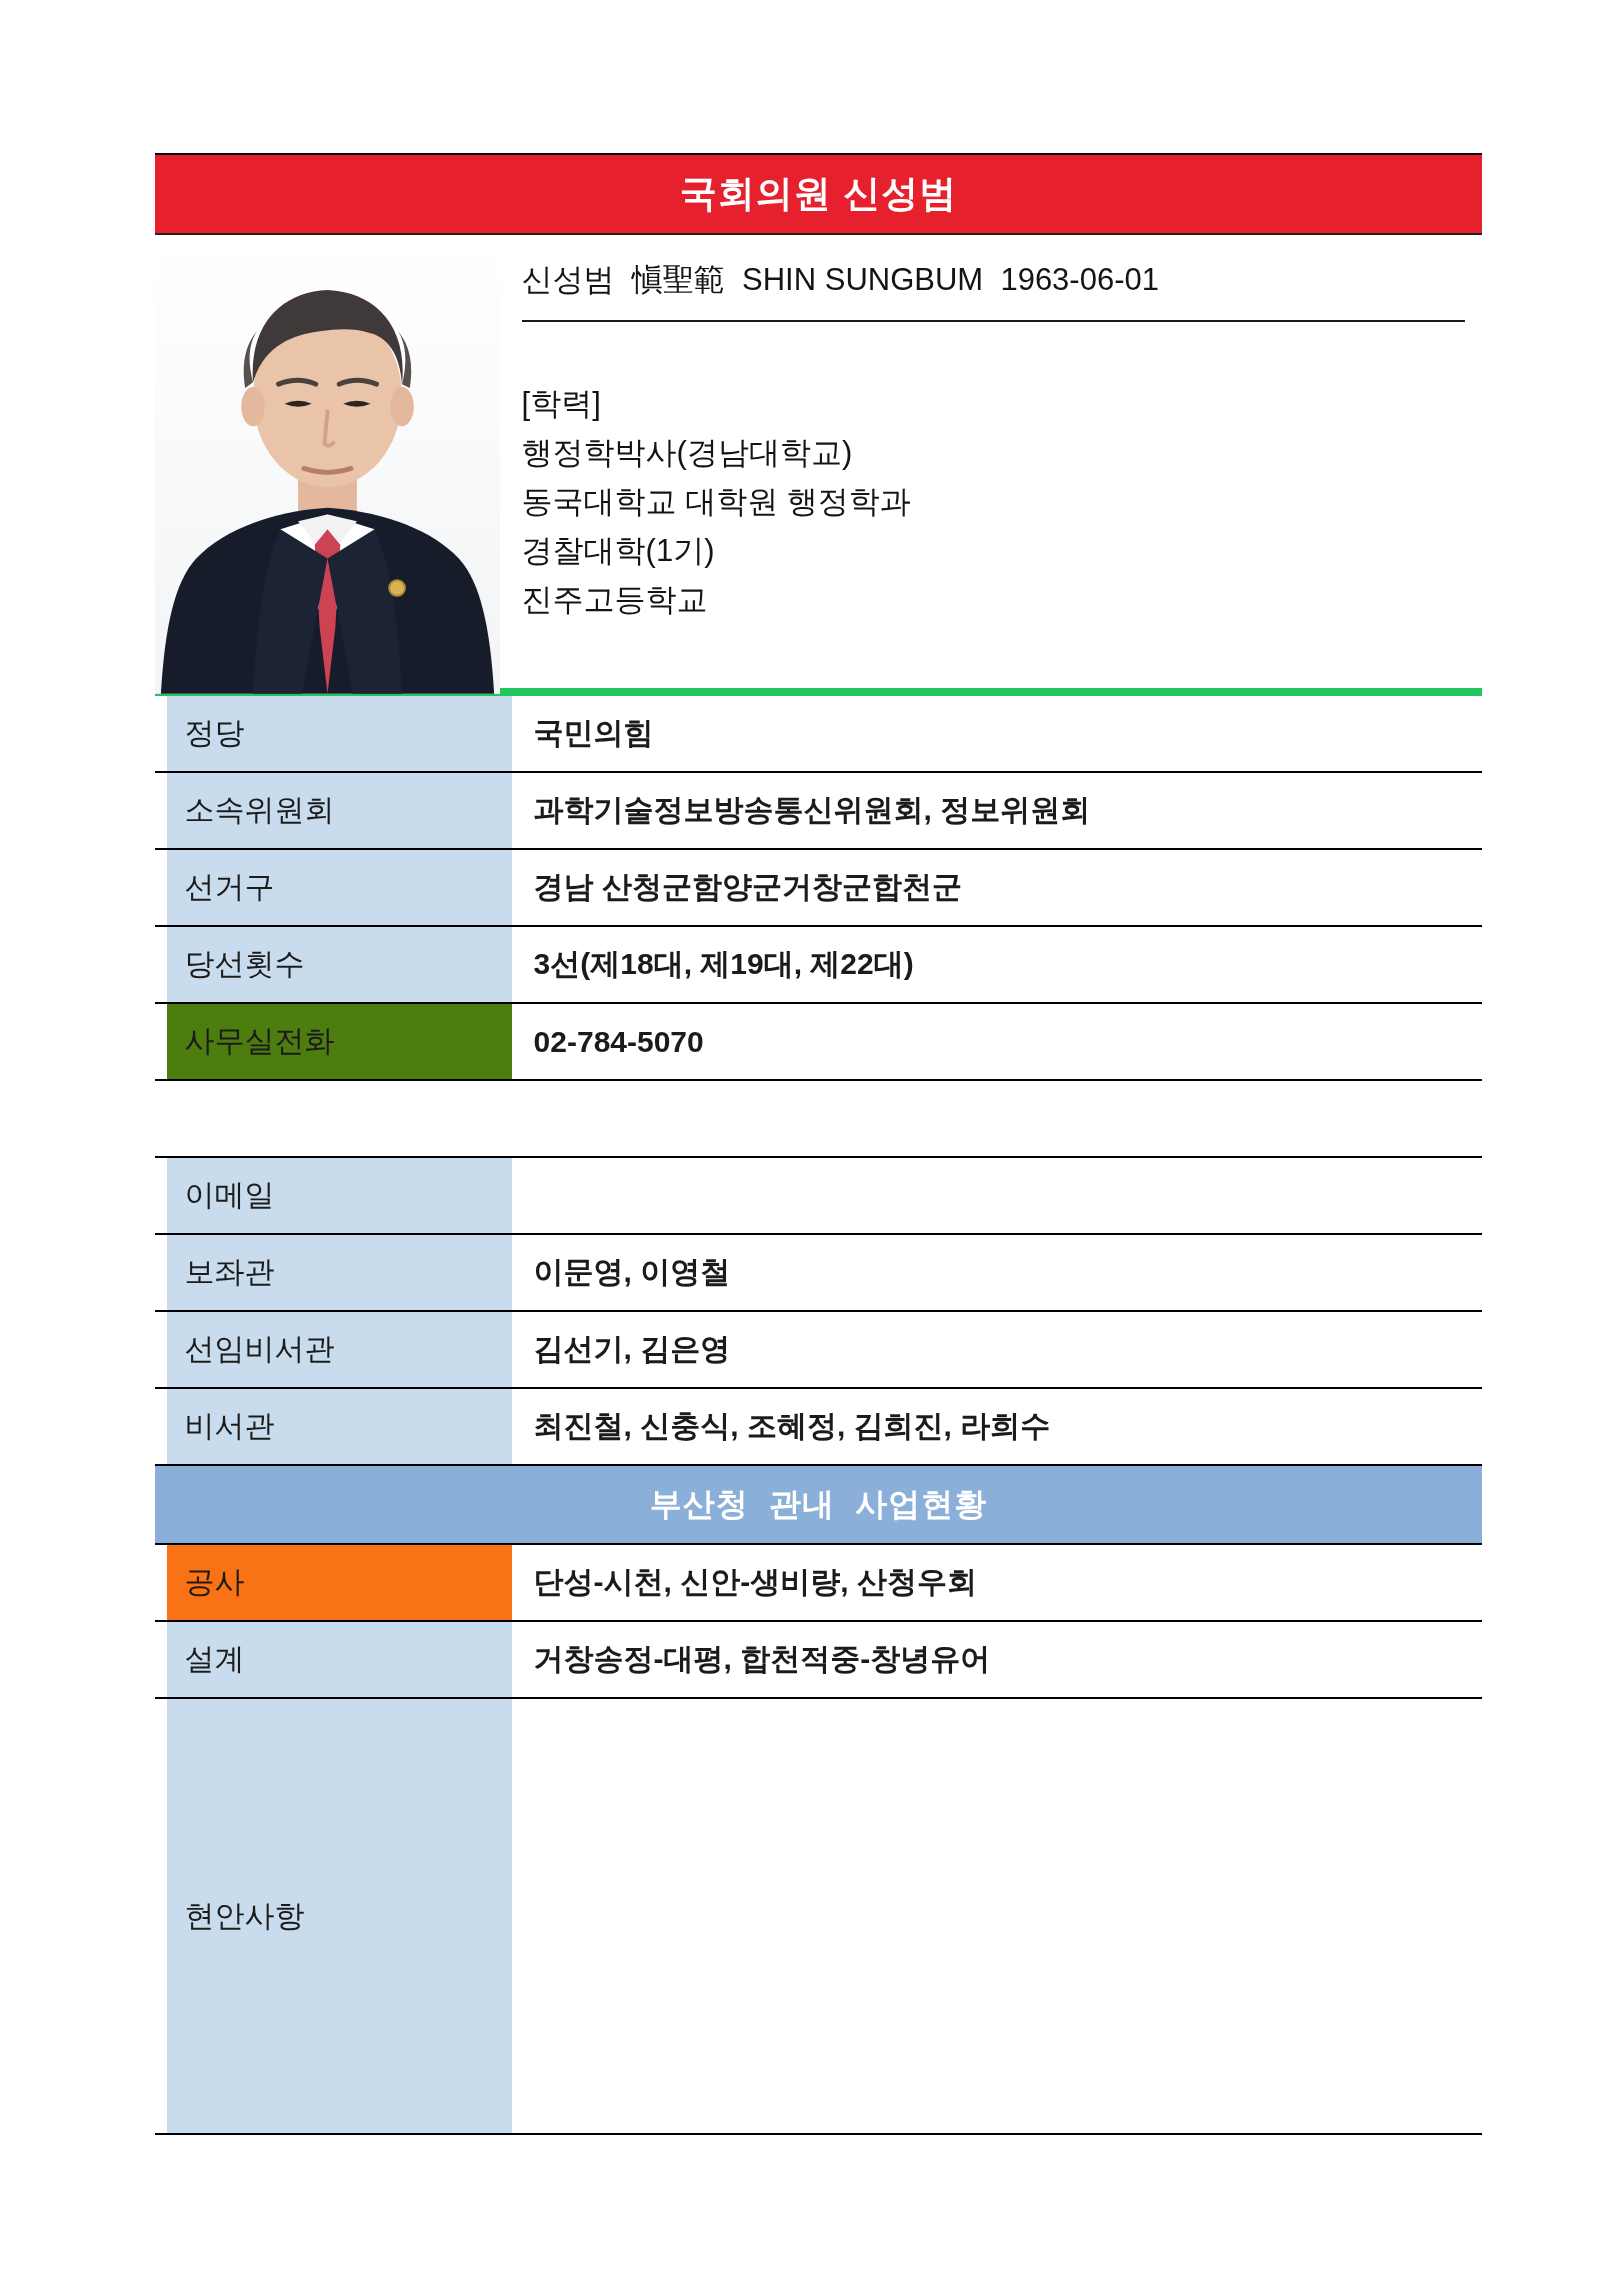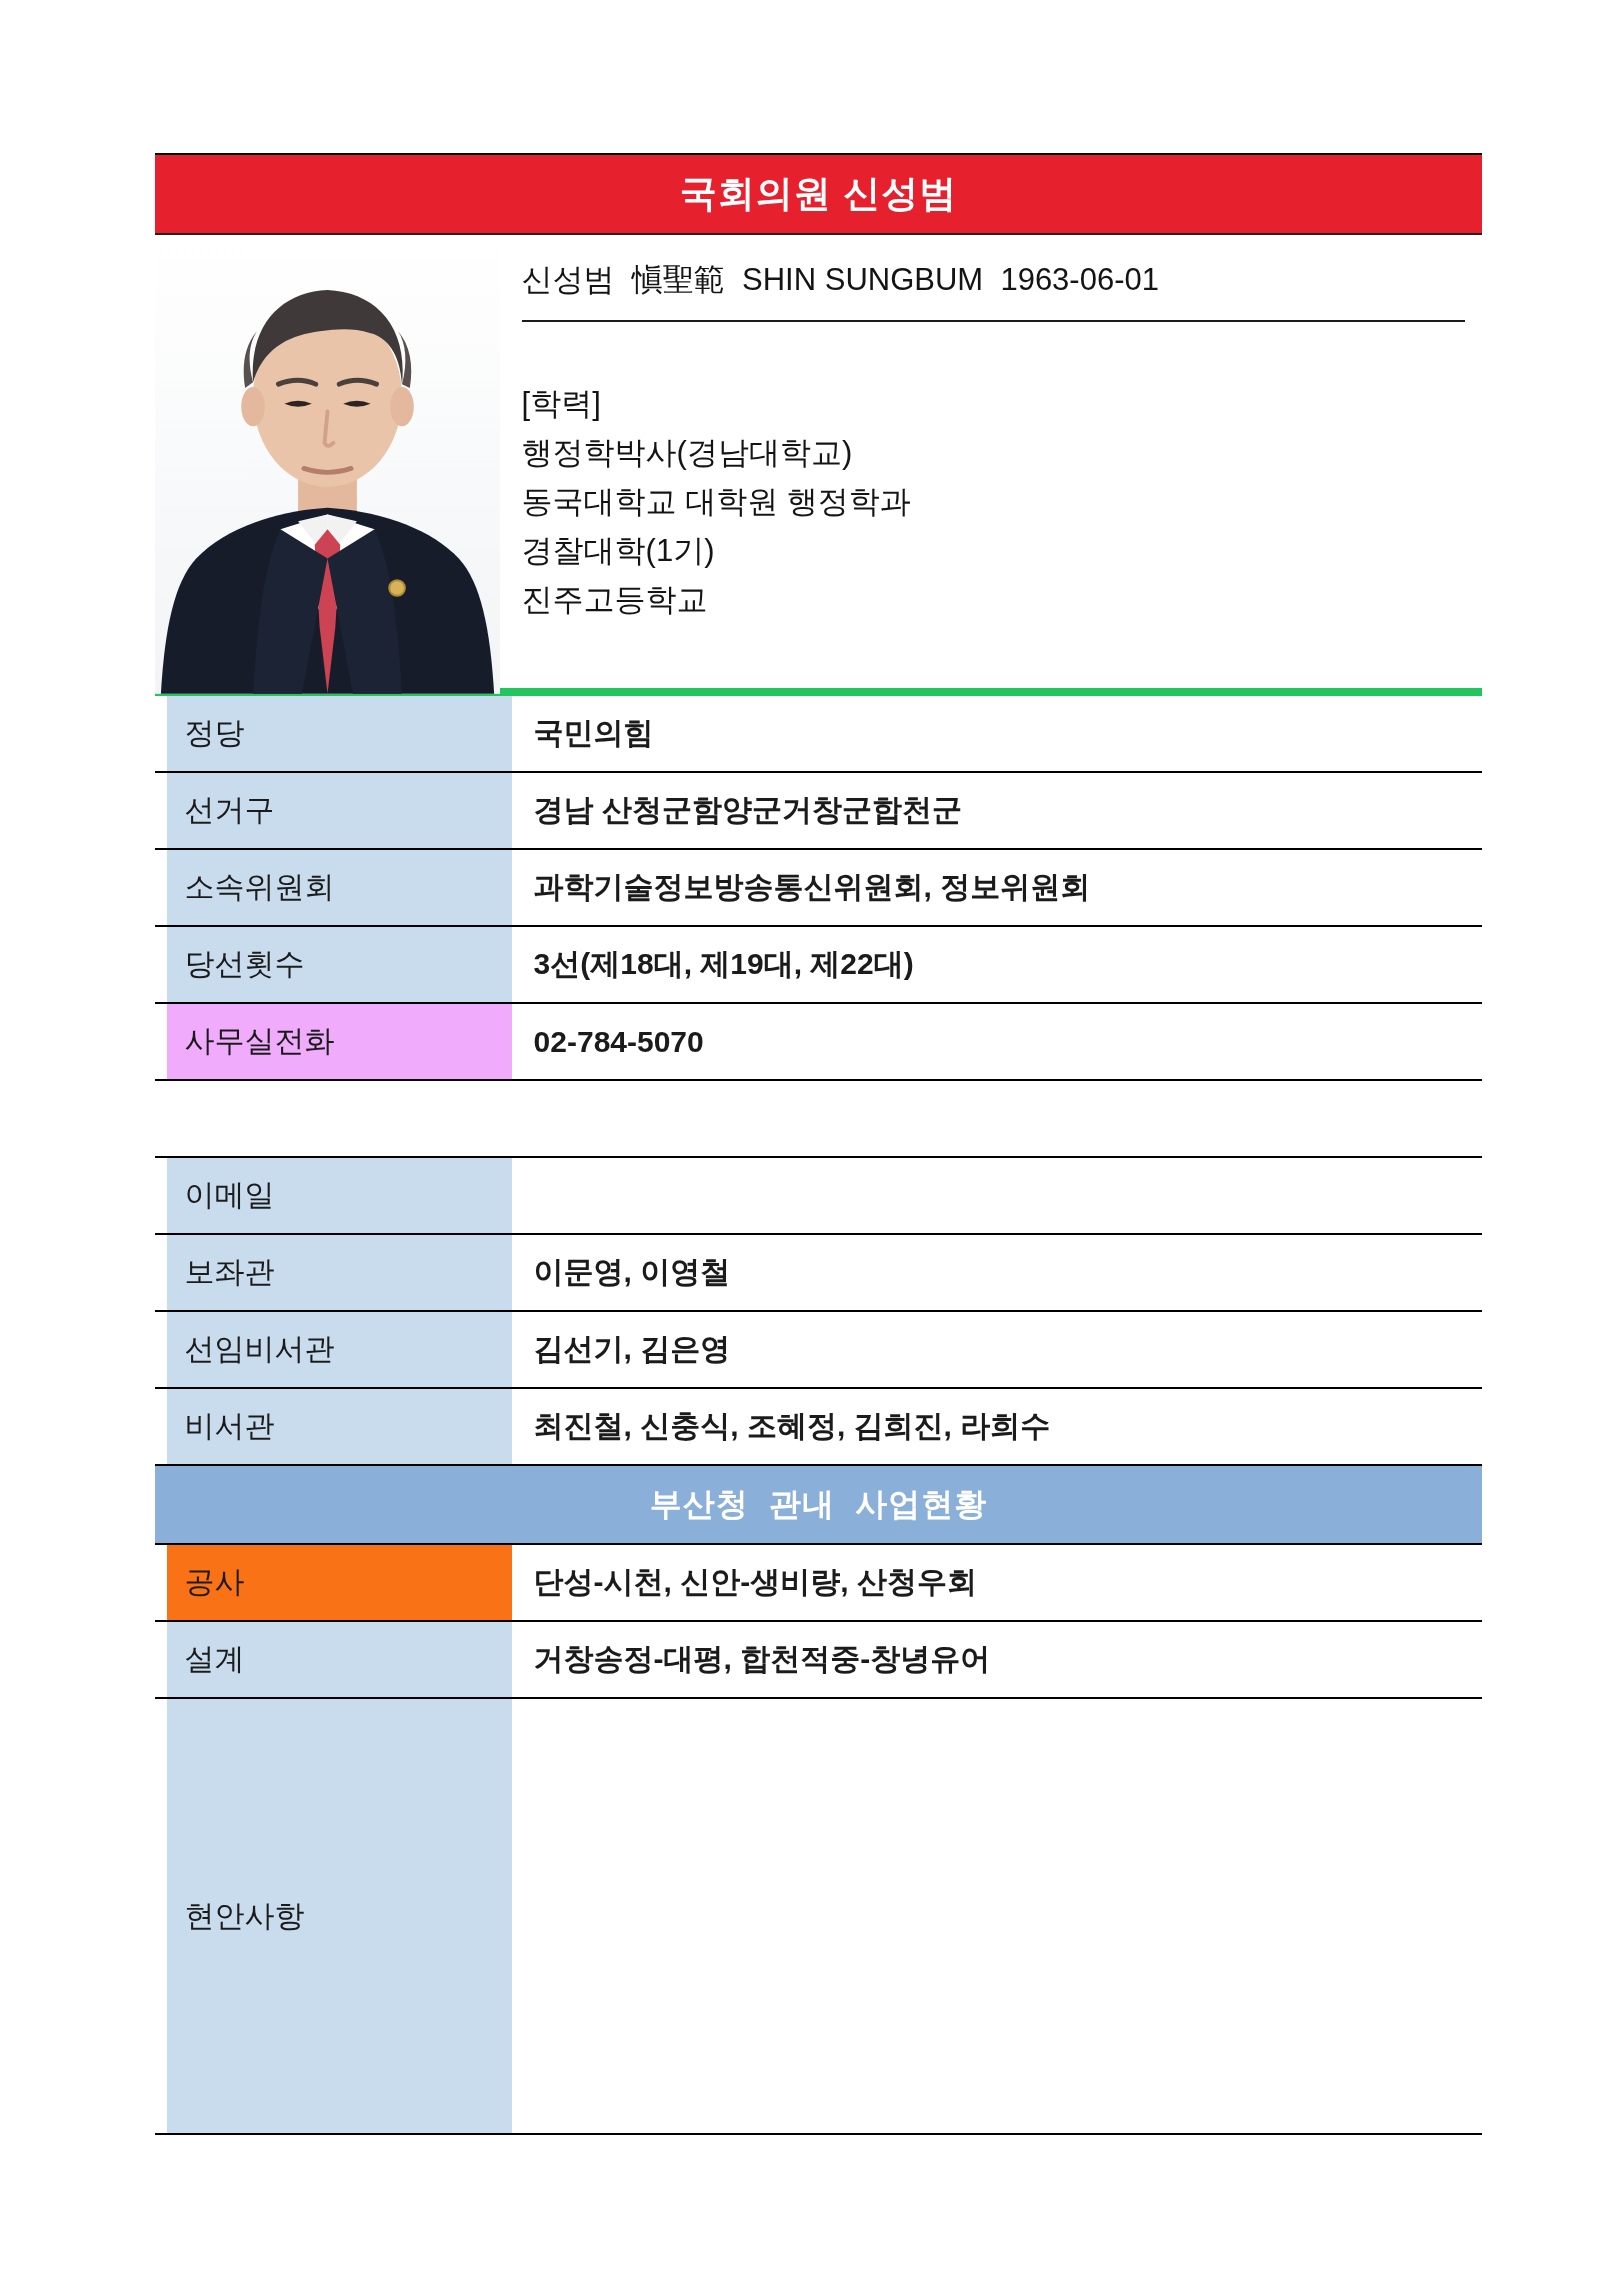--- a/index.html
+++ b/index.html
@@ -170,33 +170,33 @@
         <div>진주고등학교</div>
       </div>
     </div>
   </div>
 
   <div class="info-row">
     <div class="cell-label" style="background:#C9DCEE">정당</div>
     <div class="cell-value">국민의힘</div>
   </div>
   <div class="info-row">
+    <div class="cell-label" style="background:#C9DCEE">소속위원회</div>
+    <div class="cell-value">과학기술정보방송통신위원회, 정보위원회</div>
+  </div>
+  <div class="info-row">
     <div class="cell-label" style="background:#C9DCEE">선거구</div>
     <div class="cell-value">경남 산청군함양군거창군합천군</div>
   </div>
   <div class="info-row">
-    <div class="cell-label" style="background:#C9DCEE">소속위원회</div>
-    <div class="cell-value">과학기술정보방송통신위원회, 정보위원회</div>
-  </div>
-  <div class="info-row">
     <div class="cell-label" style="background:#C9DCEE">당선횟수</div>
     <div class="cell-value">3선(제18대, 제19대, 제22대)</div>
   </div>
   <div class="info-row">
-    <div class="cell-label" style="background:#f0abfc">사무실전화</div>
+    <div class="cell-label" style="background:#4d7c0f">사무실전화</div>
     <div class="cell-value">02-784-5070</div>
   </div>
   <div class="info-row">
     <div class="cell-value"></div>
   </div>
   <div class="info-row">
     <div class="cell-label" style="background:#C9DCEE">이메일</div>
     <div class="cell-value"></div>
   </div>
   <div class="info-row">

